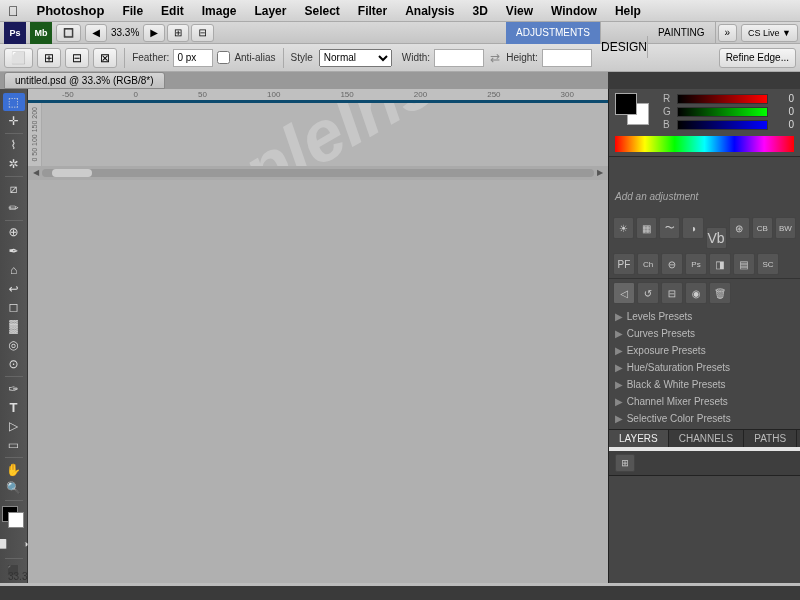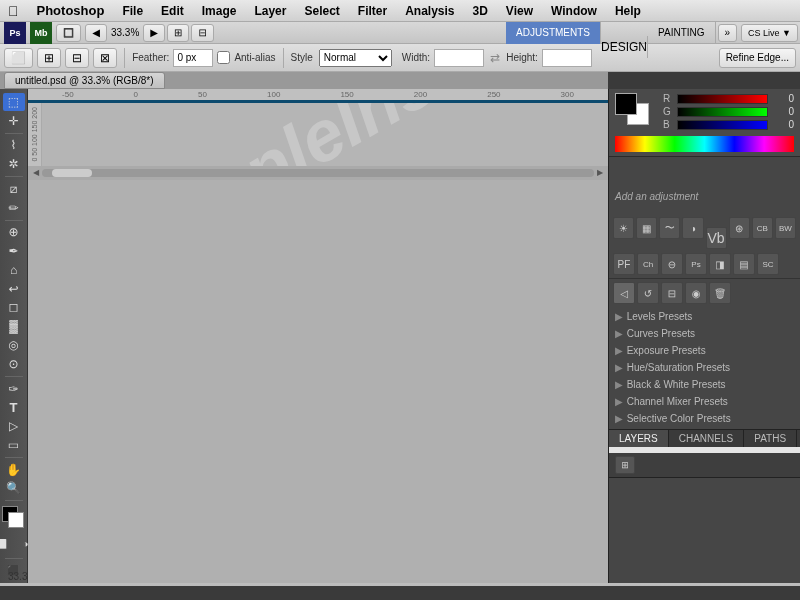--- a/index.html
+++ b/index.html
@@ -109,21 +109,21 @@
     .adj-arrow { margin-left: auto; color: #888; cursor: pointer; font-size: 10px; }
     .adj-title { padding: 3px 6px; font-size: 10px; color: #aaa; font-style: italic; margin-top: 31px; }
     .adj-icons-row { display: flex; align-items: center; padding: 2px 4px; gap: 2px; }
     .adj-icon { width: 22px; height: 22px; background: #555; border: 1px solid #444; border-radius: 2px; display: flex; align-items: center; justify-content: center; cursor: pointer; color: #ccc; font-size: 10px; }
     .adj-icons-sep { width: 100%; height: 1px; background: #333; margin: 1px 0; }
     .adj-presets { padding: 2px 0; }
     .adj-preset-item { display: flex; align-items: center; padding: 3px 6px; cursor: pointer; color: #bbb; font-size: 10px; }
 
     
     #layers-panel { flex: 1; background: #464646; display: flex; flex-direction: column; }
-    .layers-tabs { display: flex; background: #3a3a3a; border-bottom: 6px solid #e5e5e5; }
+    .layers-tabs { display: flex; background: #3a3a3a; border-bottom: 4px solid #e5e5e5; }
     .layers-tab { padding: 3px 10px; font-size: 10px; cursor: pointer; color: #bbb; border-right: 1px solid #222; }
     .layers-tab.active { background: #4a4a4a; color: #eee; }
     .layers-arrow { margin-left: auto; padding: 3px 5px; color: #888; cursor: pointer; font-size: 10px; }
     .layers-toolbar { display: flex; align-items: center; padding: 3px 6px; background: #3e3e3e; border-bottom: 1px solid #222; }
     .layers-icon { width: 20px; height: 18px; background: #555; border: 1px solid #444; border-radius: 2px; display: flex; align-items: center; justify-content: center; font-size: 9px; color: #ccc; cursor: pointer; margin-right: 2px; }
 
     
     #status-bar {
       width: 100%; height: 20px; background: linear-gradient(to bottom, #cccccc, #bbbbbb);
       border-top: 1px solid #999; display: flex; align-items: center; padding: 0 8px;

